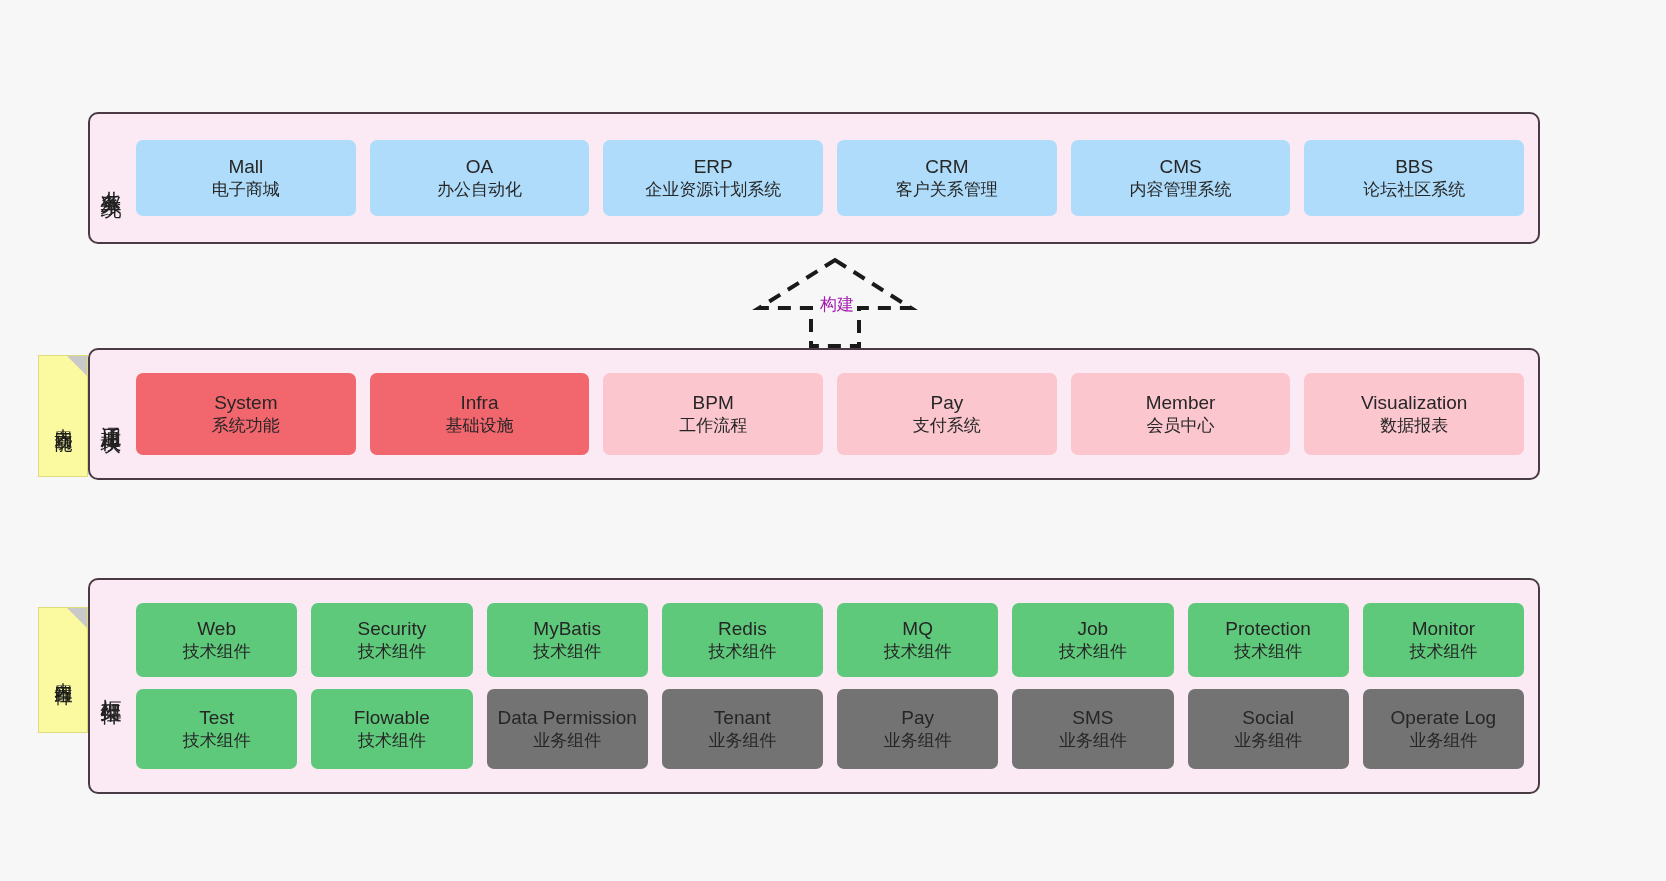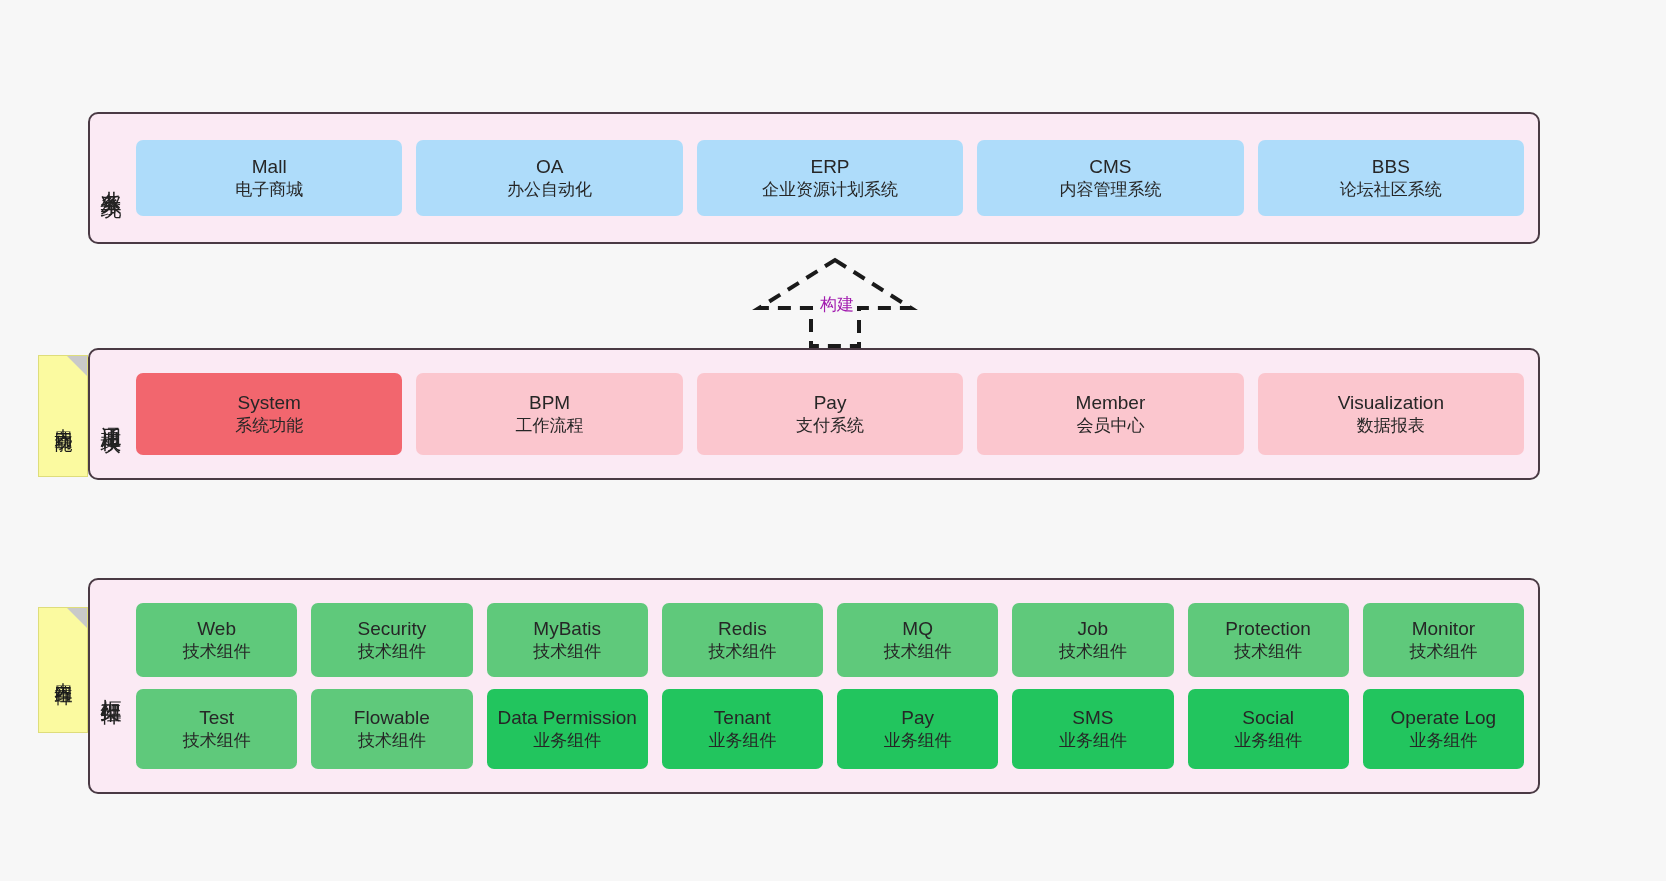--- a/index.html
+++ b/index.html
@@ -59,21 +59,21 @@
     color: #262626;
     line-height: 1.28;
     padding: 6px 8px;
   }
   .card .en { font-size: 19px; }
   .card .cn { font-size: 17px; }
   .blue  { background: #aedcfa; }
   .red   { background: #f2666e; }
   .pink  { background: #fbc6ce; }
   .green { background: #5fc97b; }
-  .mint  { background: #22c55e; }
+  .mint  { background: #737373; }
 
   
   #band-business { left: 88px; top: 112px; width: 1452px; height: 132px; }
   #band-business .band-body { gap: 14px; }
   #band-business .card { flex: 1 1 0; height: 76px; margin: auto 0; }
 
   
   #band-modules { left: 88px; top: 348px; width: 1452px; height: 132px; }
   #band-modules .band-body { gap: 14px; }
   #band-modules .card { flex: 1 1 0; height: 82px; margin: auto 0; }
@@ -150,20 +150,24 @@
       </div>
       <div class="card blue">
         <span class="en">OA</span>
         <span class="cn">办公自动化</span>
       </div>
       <div class="card blue">
         <span class="en">ERP</span>
         <span class="cn">企业资源计划系统</span>
       </div>
       <div class="card blue">
+        <span class="en">CRM</span>
+        <span class="cn">客户关系管理</span>
+      </div>
+      <div class="card blue">
         <span class="en">CMS</span>
         <span class="cn">内容管理系统</span>
       </div>
       <div class="card blue">
         <span class="en">BBS</span>
         <span class="cn">论坛社区系统</span>
       </div>
     </div>
   </div>
 
@@ -177,20 +181,24 @@
   <div class="sticky" id="sticky-modules">
     <span>内置功能</span>
   </div>
   <div class="band" id="band-modules">
     <div class="band-label">通用模块</div>
     <div class="band-body">
       <div class="card red">
         <span class="en">System</span>
         <span class="cn">系统功能</span>
       </div>
+      <div class="card red">
+        <span class="en">Infra</span>
+        <span class="cn">基础设施</span>
+      </div>
       <div class="card pink">
         <span class="en">BPM</span>
         <span class="cn">工作流程</span>
       </div>
       <div class="card pink">
         <span class="en">Pay</span>
         <span class="cn">支付系统</span>
       </div>
       <div class="card pink">
         <span class="en">Member</span>

